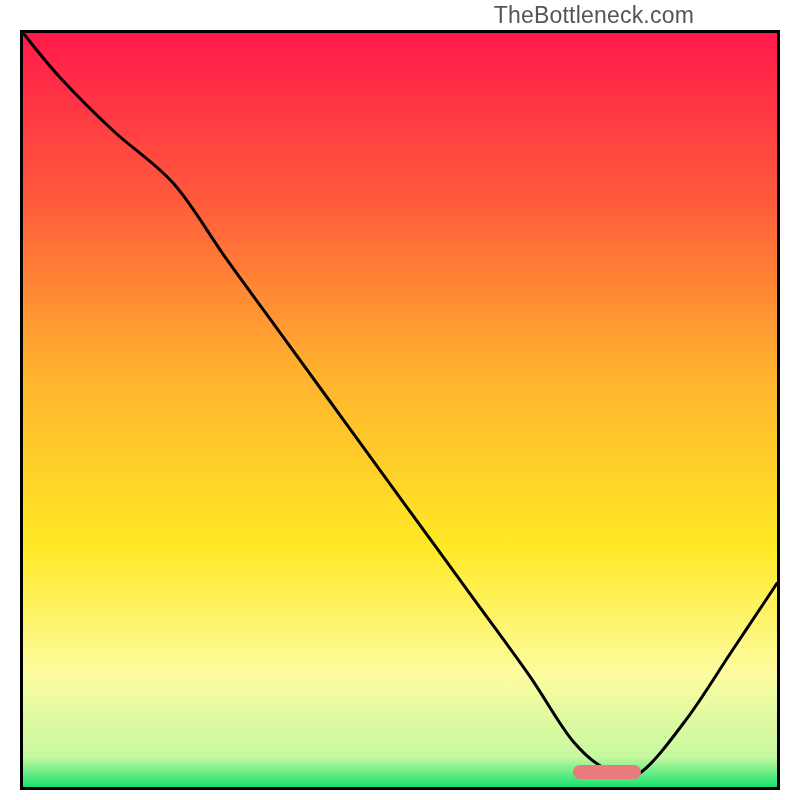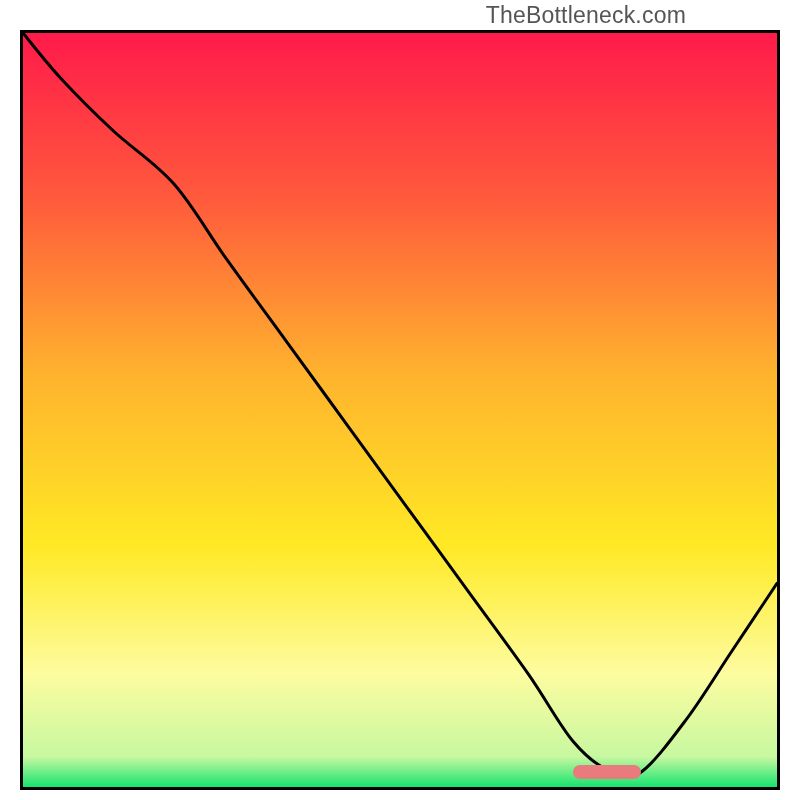--- a/index.html
+++ b/index.html
@@ -7,20 +7,21 @@
     padding: 0;
     width: 800px;
     height: 800px;
     background: #ffffff;
     font-family: Arial, Helvetica, sans-serif;
   }
   .wrap {
     position: relative;
     width: 696px;
     height: 800px;
+    padding-left: 8px;
   }
   .watermark {
     position: absolute;
     top: 2px;
     right: 10px;
     font-size: 23px;
     font-weight: 400;
     color: #555;
     letter-spacing: 0.2px;
   }

